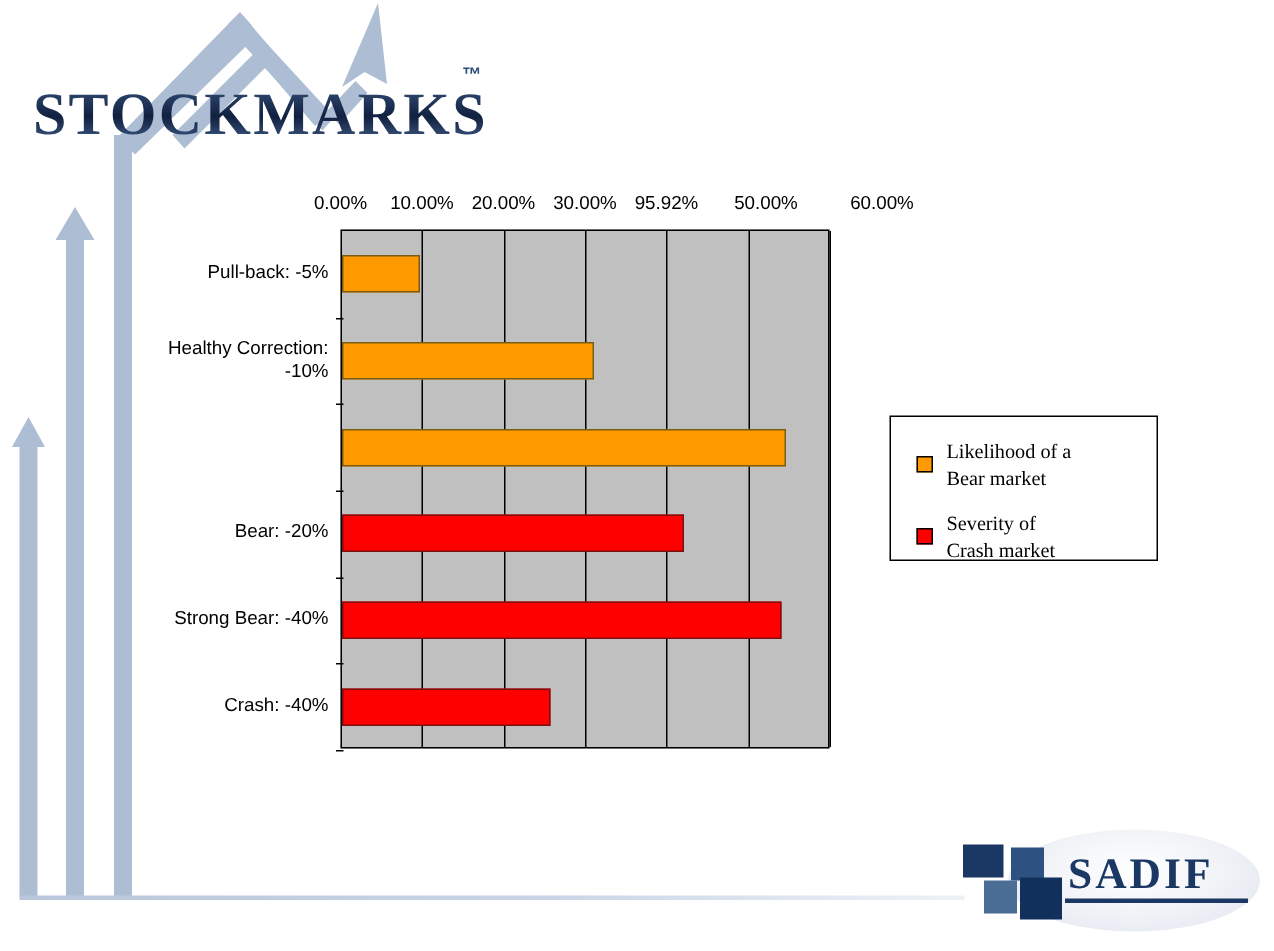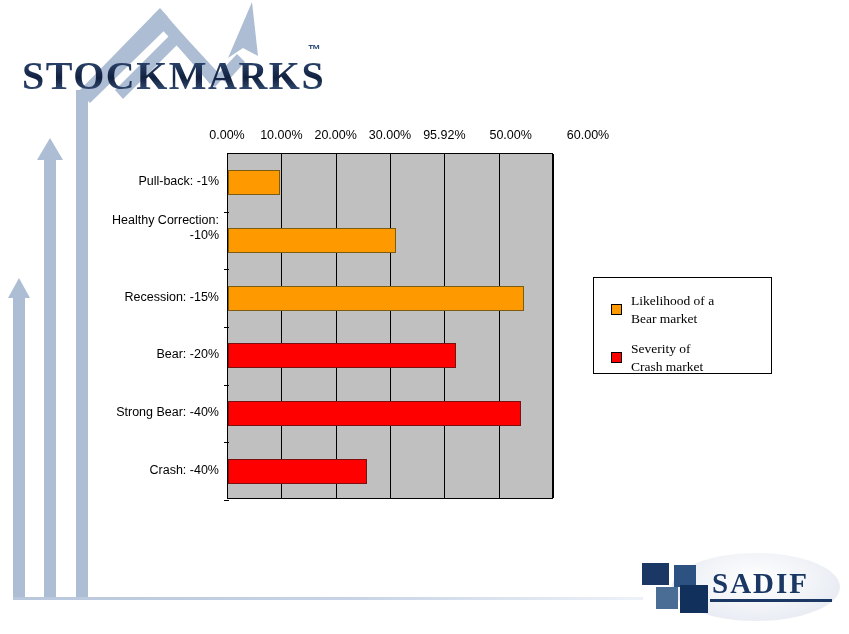--- a/index.html
+++ b/index.html
@@ -137,24 +137,23 @@
     <div class="x-tick-label" style="left: 227px;">0.00%</div>
     <div class="x-tick-label" style="left: 281.333px;">10.00%</div>
     <div class="x-tick-label" style="left: 335.667px;">20.00%</div>
     <div class="x-tick-label" style="left: 390px;">30.00%</div>
     <div class="x-tick-label" style="left: 444.333px;">95.92%</div>
     <div class="x-tick-label" style="left: 498.667px; padding-left: 24px;">50.00%</div>
     <div class="x-tick-label" style="left: 572px; margin-left: 16px;">60.00%</div>
   </div>
 
 <div id="cat-label-holder">
-    <div class="cat-label" style="top: 21px;">Pull-back: -1%</div>
-    <div class="cat-label" style="top: 60px;">Healthy Correction:
+    <div class="cat-label" style="top: 21px;">Pull-back: -5%</div>
+    <div class="cat-label" style="top: 72px;">Healthy Correction:
 -10%</div>
-    <div class="cat-label" style="top: 137px;">Recession: -15%</div>
     <div class="cat-label" style="top: 194px;">Bear: -20%</div>
     <div class="cat-label" style="top: 252px;">Strong Bear: -40%</div>
     <div class="cat-label" style="top: 310px;">Crash: -40%</div>
   </div>
 
 <div id="plot-area">
     <div class="gridline" style="left: 53.3333px;"></div>
     <div class="gridline" style="left: 107.667px;"></div>
     <div class="gridline" style="left: 162px;"></div>
     <div class="gridline" style="left: 216.333px;"></div>

